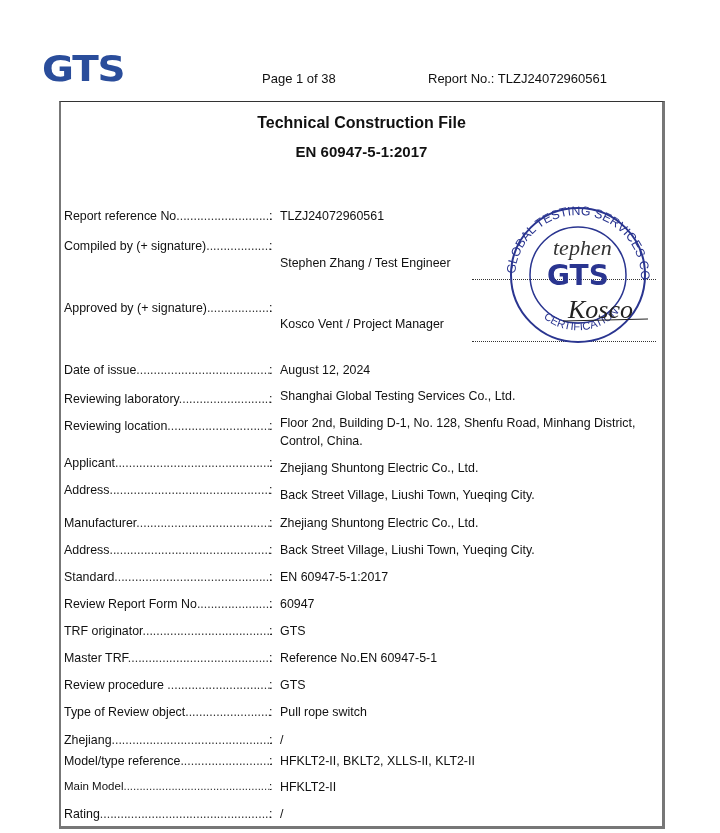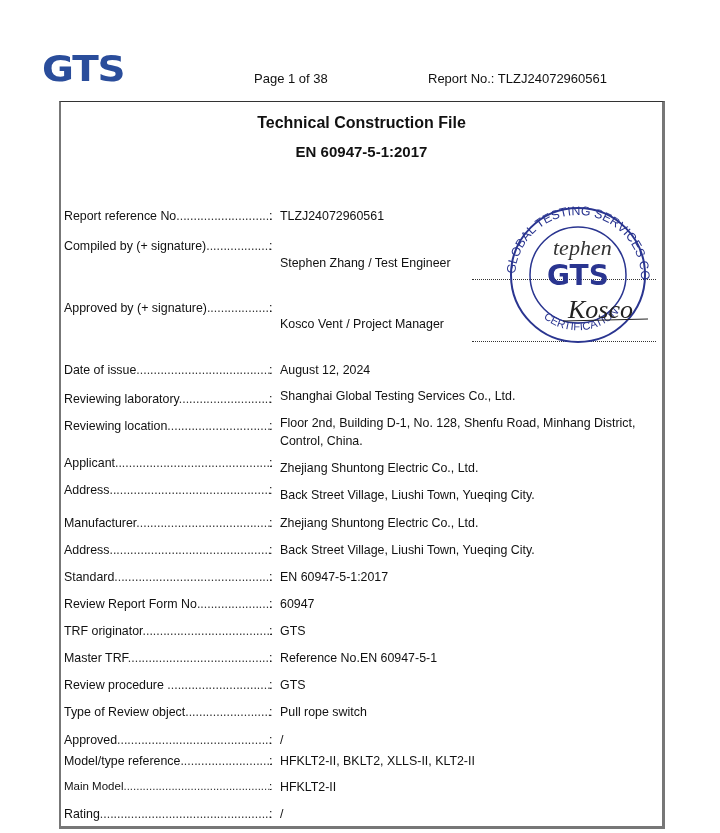--- a/index.html
+++ b/index.html
@@ -6,21 +6,21 @@
     body {
       width: 720px; height: 833px; position: relative; overflow: hidden;
       font-family: "Liberation Sans", sans-serif; color: #111111;
     }
     .logo {
       position: absolute; left: 42px; top: 53px;
       font-family: "DejaVu Sans", sans-serif; font-weight: 900;
       font-size: 36px; letter-spacing: -1px; color: #2a4d9b;
       line-height: 32px; transform: scaleX(1.08); transform-origin: left top;
     }
-    .page-num { position: absolute; left: 254px; top: 71px; font-size: 13px; }
+    .page-num { position: absolute; left: 262px; top: 71px; font-size: 13px; }
     .report-no { position: absolute; left: 428px; top: 71px; font-size: 13px; }
     .box {
       position: absolute; left: 59px; top: 101px; width: 601px; height: 724px;
       border-top: 1.5px solid #333; border-left: 2px solid #777;
       border-right: 3px solid #777; border-bottom: 3px solid #777;
     }
     .title { position: absolute; left: 0; right: 0; top: 12px; text-align: center;
       font-weight: bold; font-size: 16px; }
     .std { position: absolute; left: 0; right: 0; top: 41px; text-align: center;
       font-weight: bold; font-size: 15px; }
@@ -143,21 +143,21 @@
     <span class="lbl"><span>Review procedure </span><span class="dots">........................................................................................</span></span>
     <span class="colon">:</span>
       <span class="val" style="top:-2px">GTS</span>
   </div>
   <div class="row" style="top:603px">
     <span class="lbl"><span>Type of  Review object</span><span class="dots">........................................................................................</span></span>
     <span class="colon">:</span>
       <span class="val" style="top:-2px">Pull rope switch</span>
   </div>
   <div class="row" style="top:631px">
-    <span class="lbl"><span>Approved</span><span class="dots">........................................................................................</span></span>
+    <span class="lbl"><span>Zhejiang</span><span class="dots">........................................................................................</span></span>
     <span class="colon">:</span>
       <span class="val" style="top:-2px">/</span>
   </div>
   <div class="row" style="top:652px">
     <span class="lbl"><span>Model/type reference</span><span class="dots">........................................................................................</span></span>
     <span class="colon">:</span>
       <span class="val" style="top:-2px">HFKLT2-II, BKLT2, XLLS-II, KLT2-II</span>
   </div>
   <div class="row small" style="top:678px">
     <span class="lbl"><span>Main Model</span><span class="dots">........................................................................................</span></span>

